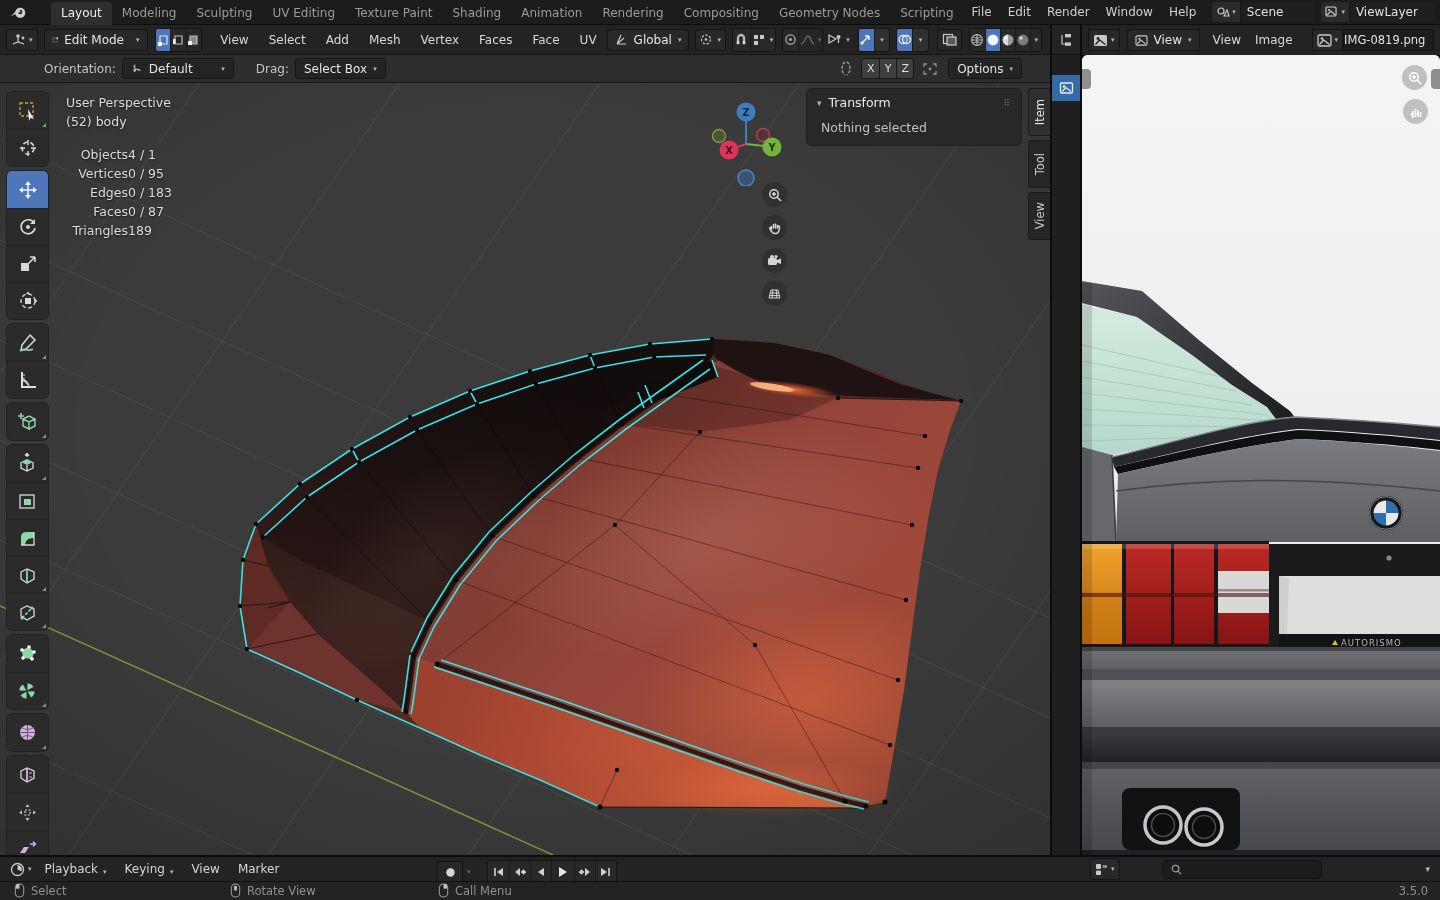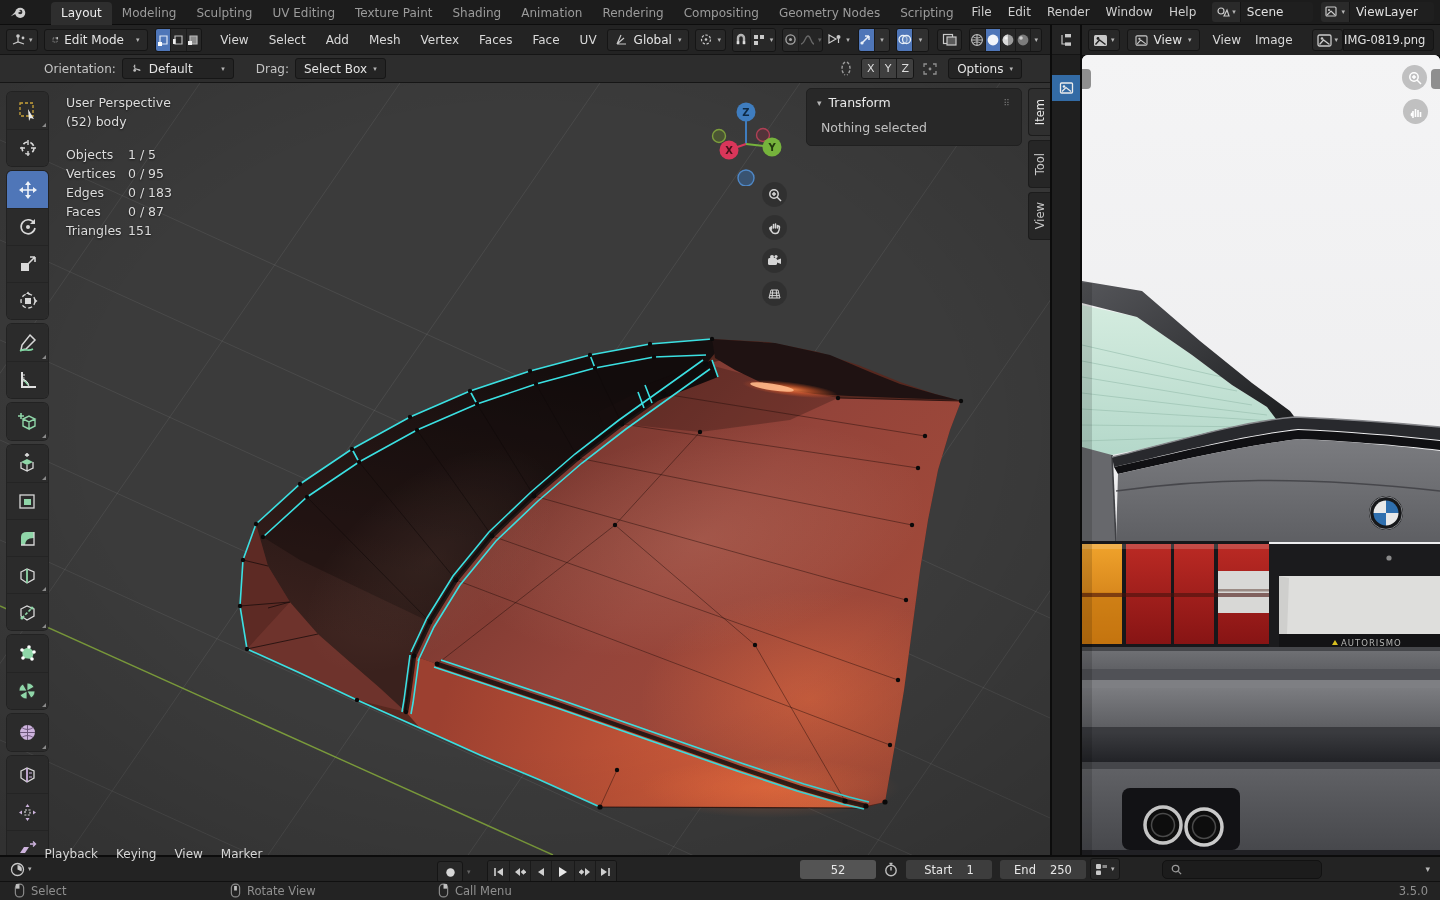--- a/index.html
+++ b/index.html
@@ -41,33 +41,33 @@
   
   #toolbar { left:7px; top:9px; width:41px; }
   .tool { width:41px; height:37px; background:#2b2b2b; display:flex; align-items:center; justify-content:center; position:relative;}
   .tool.active { background:#4f76b8; }
   .tool .corner { position:absolute; right:2px; bottom:2px; width:0; height:0; border-left:4px solid transparent; border-bottom:4px solid #8a8a8a; }
   .tgroup { border-radius:5px; overflow:hidden; margin-bottom:5px; box-shadow:0 0 0 1px #222; }
   .tgroup .tool + .tool { border-top:1px solid #242424; }
   
   #vp-text { left:66px; top:10px; color:#dcdcdc; font-size:12.5px; text-shadow:0 1px 2px rgba(0,0,0,.6); line-height:19px;}
   #vp-stats { margin-top:14px; }
-  .strow { display:flex; }
+  .strow { display:flex;text-align:right; }
   .strow .l { width:62px; }
   #npanel { left:806px; top:5px; width:216px; height:58px; background:rgba(40,40,40,.96); border-radius:5px; border:1px solid #202020; }
   #npanel .hd { display:flex; align-items:center; gap:7px; padding:6px 10px 2px 10px; color:#e8e8e8; font-size:12.5px; }
   #npanel .bd { padding:8px 0 0 14px; color:#c0c0c0; font-size:12.5px; }
   .ntab { position:absolute; right:0; width:22px; color:#c8c8c8; font-size:11.5px; background:#262626; border-radius:4px 0 0 4px; display:flex; align-items:center; justify-content:center; border:1px solid #1c1c1c; border-right:none;}
   .ntab.active { background:#2f2f2f; color:#e8e8e8; }
   .ntab span { writing-mode:vertical-rl; transform:rotate(180deg); }
   .navbtn { position:absolute; width:25px; height:25px; border-radius:50%; background:rgba(46,46,46,.75); display:flex; align-items:center; justify-content:center; }
   
   #timeline { left:0; top:855px; width:1082px; height:26px; background:#232323; border-top:2px solid #0c0c0c; display:flex; align-items:center; }
   #img-footer { left:1082px; top:855px; width:358px; height:26px; background:#232323; border-top:2px solid #0c0c0c; display:flex; align-items:center; }
-  .tlmenu { color:#d6d6d6; font-size:12px; padding:0 9px; display:flex; align-items:flex-end; gap:23px;flex-direction:column;}
+  .tlmenu { color:#d6d6d6; font-size:12px; padding:0 9px; display:flex; align-items:flex-end; gap:5px;}
   .field { background:#3d3d3d; border-radius:3px; height:19px; display:flex; align-items:center; justify-content:center; color:#e8e8e8; font-size:11.5px; padding:0 10px; gap:14px;}
   
   #statusbar { left:0; top:881px; width:1440px; height:19px; background:#232323; border-top:1px solid #101010; color:#909090; font-size:11.5px; }
   .hint { position:absolute; top:1px; display:flex; align-items:center; gap:6px; }
   svg { display:block; }
   .wtab,.tmenu,.hmenu,.dd,.dd2,.tlmenu,.sel-field,.field,.tslabel,.ibtn { white-space:nowrap; flex-shrink:0; }
   #topbar,#vp-header,#vp-tools,#img-header { flex-wrap:nowrap; }
 </style>
 </head>
 <body>
@@ -680,37 +680,37 @@
           </div>
         </div>
       </div>
 
     <div id="vp-text" class="abs">
       <div>User Perspective</div>
       <div>(52) body</div>
       <div id="vp-stats">
           <div class="strow">
             <span class="l">Objects</span>
-            <span>1 / 5</span>
+            <span>4 / 1</span>
           </div>
           <div class="strow">
             <span class="l">Vertices</span>
             <span>0 / 95</span>
           </div>
           <div class="strow">
             <span class="l">Edges</span>
             <span>0 / 183</span>
           </div>
           <div class="strow">
             <span class="l">Faces</span>
             <span>0 / 87</span>
           </div>
           <div class="strow">
             <span class="l">Triangles</span>
-            <span>151</span>
+            <span>189</span>
           </div>
         </div>
     </div>
 
     <svg class="abs" style="left:700px; top:8px;" width="95" height="95" viewBox="0 0 95 95">
       <g stroke-width="2">
         <path d="M46 53 L46 21" stroke="#3f7dbf"></path>
         <path d="M46 53 L29 59" stroke="#d9365a"></path>
         <path d="M46 53 L72 56" stroke="#76b33c"></path>
       </g>
@@ -1046,39 +1046,20 @@
             </svg>
           </span>
         <span class="tgl" style="width:21px;">
             <svg width="11" height="10" viewBox="0 0 11 10">
               <path d="M9 1 V9" stroke="#d0d0d0" stroke-width="1.6"></path>
               <path d="M1 1 L7 5 L1 9 Z" fill="#d0d0d0"></path>
             </svg>
           </span>
       </span>
     </div>
-    <div class="abs" style="left:800px; top:3px; display:flex; align-items:center; gap:8px;">
-      <span class="field" style="width:76px; background:#545454;">
-          <span>52</span>
-        </span>
-      <span>
-          <svg width="14" height="15" viewBox="0 0 14 15">
-            <circle cx="7" cy="8.5" r="5.2" fill="none" stroke="#bdbdbd" stroke-width="1.4"></circle>
-            <path d="M7 8.5 L7 5 M5.5 1.5 h3 M7 1.5 V3.2" stroke="#bdbdbd" stroke-width="1.4"></path>
-          </svg>
-        </span>
-      <span class="field" style="width:86px;">
-          <span>Start</span>
-          <span>1</span>
-        </span>
-      <span class="field" style="width:86px;">
-          <span>End</span>
-          <span>250</span>
-        </span>
-    </div>
   </div>
 
   <div id="statusbar" class="abs">
     <div id="hints">
         <span class="hint" style="left: 14px;">
           <svg width="11" height="15" viewBox="0 0 12 16">
             <rect x="1.5" y="1" width="9" height="14" rx="4" fill="none" stroke="#8a8a8a" stroke-width="1.3"></rect>
             <path d="M2 1 h4 v5 h-4 z" fill="#c0c0c0"></path>
           </svg>
           <span>Select</span>

